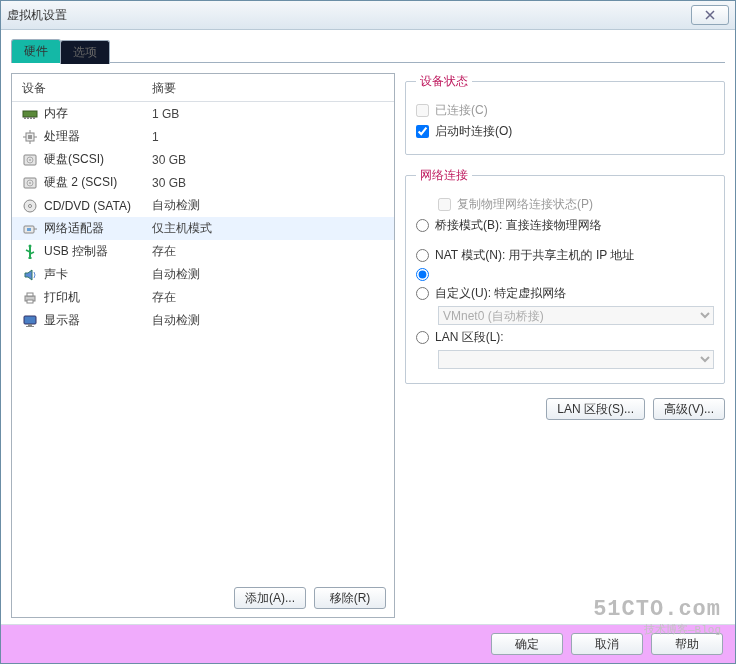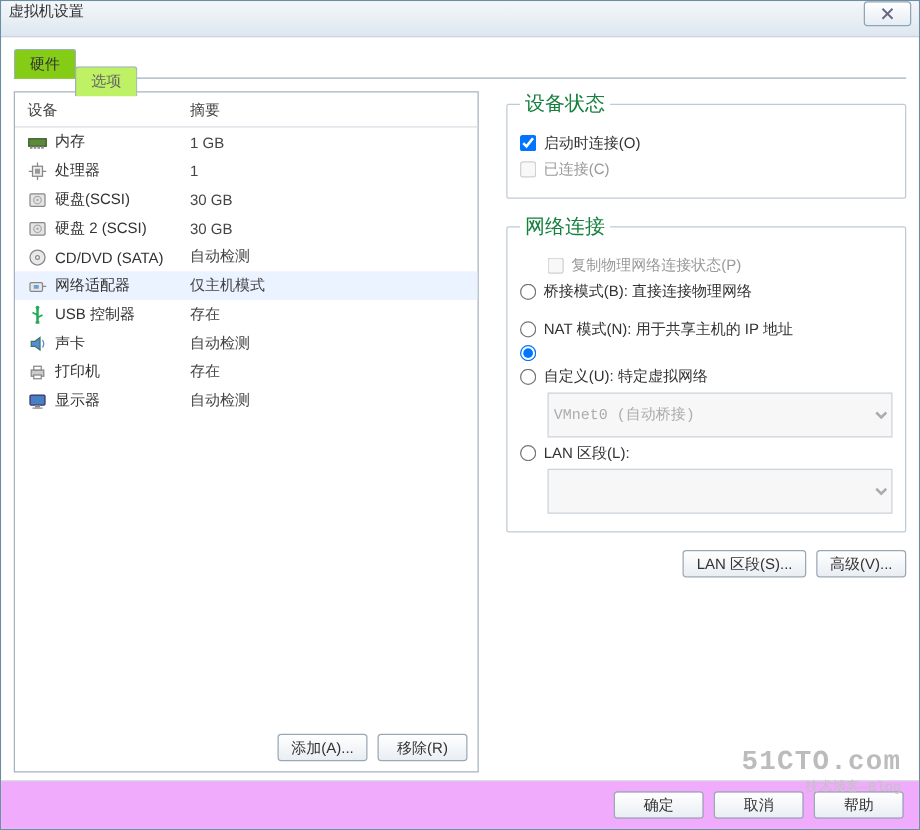--- a/index.html
+++ b/index.html
@@ -1,46 +1,46 @@
 <!DOCTYPE html>
 <html><head>
 <meta charset="utf-8">
 <style>
 html,body{margin:0;padding:0;font-family:"Microsoft YaHei","Segoe UI",Tahoma,sans-serif;font-size:12px;color:#333;background:#fff}
 .window{width:736px;height:664px;box-sizing:border-box;border:1px solid #6b8ea6;display:flex;flex-direction:column}
-.titlebar{height:28px;background:linear-gradient(#f4f7fa,#dde7f0);border-bottom:1px solid #b9c9d6;display:flex;padding:0 6px;justify-content:space-between}
+.titlebar{height:28px;background:linear-gradient(#f4f7fa,#dde7f0);border-bottom:1px solid #b9c9d6;display:flex;align-items:center;padding:0 6px;justify-content:space-between}
 .titlebar .title{font-size:12px;color:#333}
 .close-btn{width:36px;height:18px;border:1px solid #8fa6b8;border-radius:3px;background:linear-gradient(#fff,#e6edf3);display:flex;align-items:center;justify-content:center;color:#555;font-size:11px;cursor:pointer}
 .body{flex:1;background:#fff;padding:8px 10px 6px 10px;display:flex;flex-direction:column}
 .tabstrip{display:flex;border-bottom:1px solid #a0b0c0;height:24px}
 .tab{padding:3px 12px;border:1px solid #a0b0c0;border-bottom:none;background:#fff;margin-right:-1px;border-radius:3px 3px 0 0;color:#333;cursor:pointer;position:relative}
-.tab.active{background:#84cc16;top:1px;z-index:2}
-.tab.inactive{background:#bef264;color:#666;top:15px}
-.content{flex:1;display:flex;gap:22px;padding-top:10px}
+.tab.active{background:#14b8a6;top:1px;z-index:2}
+.tab.inactive{background:#0f172a;color:#666;top:2px}
+.content{flex:1;display:flex;gap:10px;padding-top:10px}
 .left{flex:1;border:1px solid #a7b2bd;display:flex;flex-direction:column;min-width:0}
 .hw-head{display:flex;padding:6px 8px 4px 10px;border-bottom:1px solid #dadfe5;color:#444;font-size:12px}
 .hw-head .col1{width:130px}
 .hw-list{flex:1;overflow:auto}
 .hw-row{display:flex;align-items:center;padding:3px 8px 3px 10px;cursor:pointer}
 .hw-row.selected{background:#eaf3ff}
 .hw-row .icon{width:16px;height:16px;margin-right:6px;display:flex;align-items:center;justify-content:center}
 .hw-row .name{width:108px}
 .hw-row .summary{color:#444}
 .left-buttons{padding:8px;display:flex;justify-content:flex-end;gap:8px}
 button.win{min-width:72px;height:22px;padding:0 10px;border:1px solid #9aa7b4;border-radius:3px;background:linear-gradient(#fff,#e9eef3);cursor:pointer;font-family:inherit;font-size:12px;color:#333}
 button.win:disabled{color:#a0a0a0;cursor:default}
 .right{width:320px;display:flex;flex-direction:column;gap:12px}
 fieldset{border:1px solid #c0cbd6;border-radius:2px;margin:0;padding:8px 10px 10px 10px}
-legend{padding:0 4px;color:#15803d;font-size:16px}
+legend{padding:0 4px;color:#be185d;font-size:12px}
 .row{display:flex;align-items:center;gap:6px;margin:4px 0}
 .row.indent{margin-left:22px}
 .row label{color:#333}
 .row.disabled label{color:#9a9a9a}
 input[type=checkbox],input[type=radio]{margin:0;width:13px;height:13px}
-select.win{width:100%;height:36px;border:1px solid #b7c3ce;background:#f5f5f5;color:#8a8a8a;font-family:Liberation Mono, monospace;font-size:12px}
+select.win{width:100%;height:19px;border:1px solid #b7c3ce;background:#f5f5f5;color:#8a8a8a;font-family:Liberation Sans, sans-serif;font-size:12px}
 .right-bottom-buttons{display:flex;justify-content:flex-end;gap:8px;margin-top:2px}
 .footer{padding:8px 12px;display:flex;justify-content:flex-end;gap:8px;border-top:1px solid #d5dde5;background:#f0abfc}
 .watermark{position:absolute;right:14px;bottom:26px;font-family:Liberation Mono, monospace;color:#bcbcbc;text-align:right;pointer-events:none}
 .watermark .big{font-size:22px;font-weight:bold;letter-spacing:1px}
 .watermark .small{font-size:11px;color:#c2c2c2}
 .window{position:relative}
 svg{display:block}
 </style>
 </head>
 <body>
@@ -185,27 +185,27 @@
           </div>
         <div class="left-buttons">
           <button class="win">添加(A)...</button>
           <button class="win">移除(R)</button>
         </div>
       </div>
 
       <div class="right">
         <fieldset>
           <legend>设备状态</legend>
-          <div class="row">
-            <input type="checkbox" checked="" style="">
-            <label>启动时连接(O)</label>
-          </div>
           <div class="row disabled">
             <input type="checkbox" disabled="" style="">
             <label>已连接(C)</label>
+          </div>
+          <div class="row">
+            <input type="checkbox" checked="" style="">
+            <label>启动时连接(O)</label>
           </div>
         </fieldset>
 
         <fieldset>
           <legend>网络连接</legend>
           <div class="row indent disabled">
             <input type="checkbox" disabled="" style="">
             <label>复制物理网络连接状态(P)</label>
           </div>
           <div class="row">

